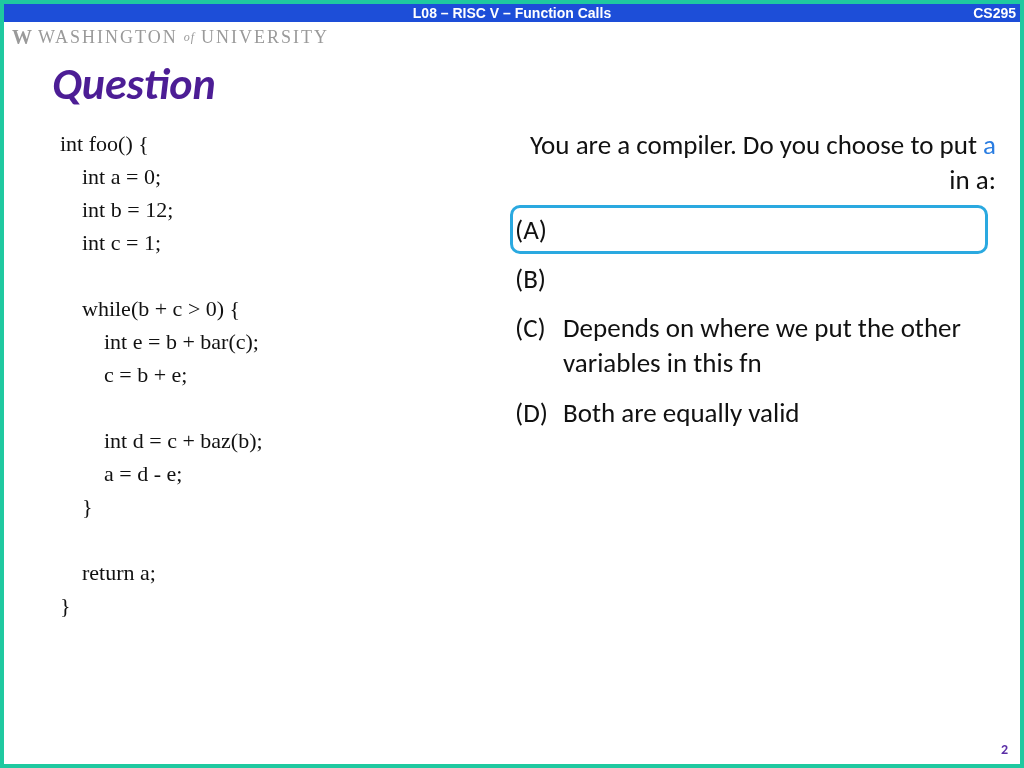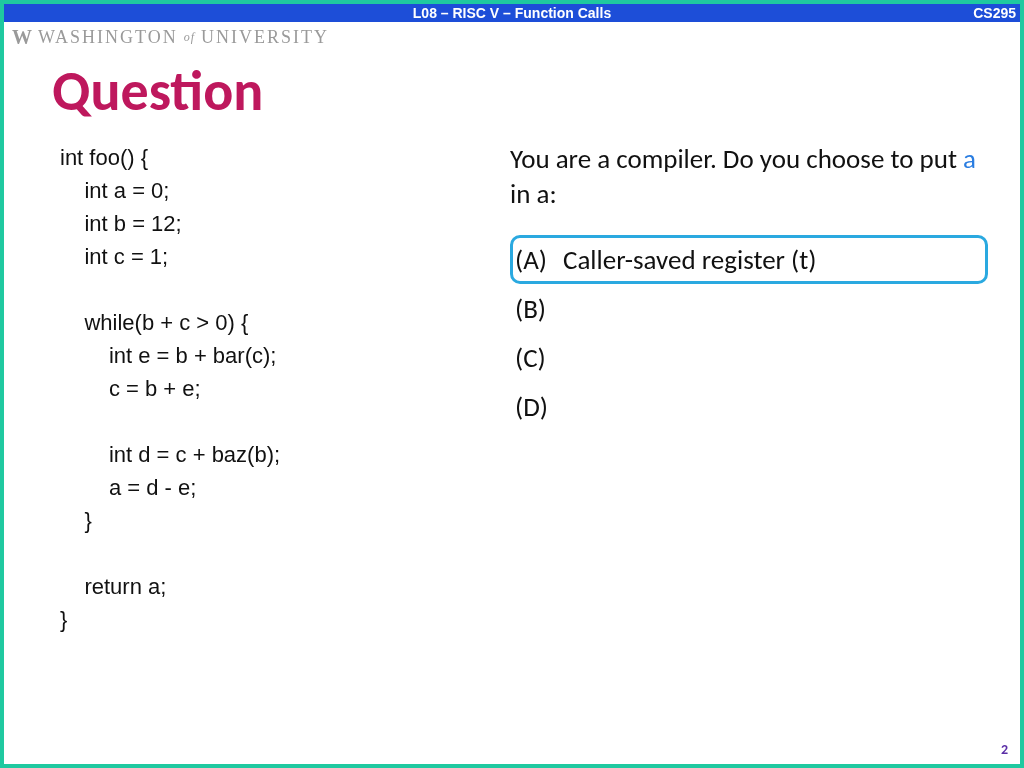--- a/index.html
+++ b/index.html
@@ -35,45 +35,46 @@
     font-size: 18px;
     letter-spacing: 2px;
     padding: 4px 0 0 8px;
     display: flex;
     align-items: center;
     gap: 6px;
   }
   .uni .w { font-size: 20px; font-weight: bold; font-style: normal; letter-spacing: 0; }
   .uni .of { font-style: italic; text-transform: lowercase; letter-spacing: 1px; font-size: 12px; }
   .title {
-    color: #be185d;
-    font-size: 56px;
+    color: #4c1d95;
+    font-size: 44px;
     font-weight: bold;
     padding: 8px 0 0 48px;
+    font-style: italic;
   }
   .content {
     display: flex;
     padding: 16px 24px 0 56px;
     gap: 10px;
   }
   .code {
-    font-family: Liberation Sans, sans-serif;
+    font-family: Liberation Serif, serif;
     font-size: 22px;
     line-height: 1.5;
     white-space: pre;
     color: #111;
     flex: 0 0 440px;
   }
   .right {
     flex: 1;
     font-size: 27px;
     line-height: 1.3;
     color: #111;
   }
-  .prompt { margin-bottom: 24px; }
+  .prompt { margin-bottom: 8px; text-align: right; }
   .prompt .var { color: #2a7de1; }
   .options { margin-bottom: 30px; }
   .opt {
     display: flex;
     align-items: flex-start;
     padding: 4px 10px 4px 2px;
     border: 3px solid transparent;
     border-radius: 10px;
     margin-right: 8px;
   }
@@ -128,29 +129,30 @@
 }</div>
 
   <div class="right">
     <div class="prompt">
       <span>You are a compiler. Do you choose to put </span><span class="var">a</span><span> in a:</span>
     </div>
 
     <div class="options">
       <div class="opt selected">
         <span class="lbl">(A)</span>
-        <span>Caller-saved register (t)</span>
       </div>
       <div class="opt">
         <span class="lbl">(B)</span>
       </div>
       <div class="opt">
         <span class="lbl">(C)</span>
+        <span>Depends on where we put the other variables in this fn</span>
       </div>
       <div class="opt">
         <span class="lbl">(D)</span>
+        <span>Both are equally valid</span>
       </div>
     </div>
 
   </div>
 </div>
 
 <div class="pagenum">2</div>
 
 </body></html>

